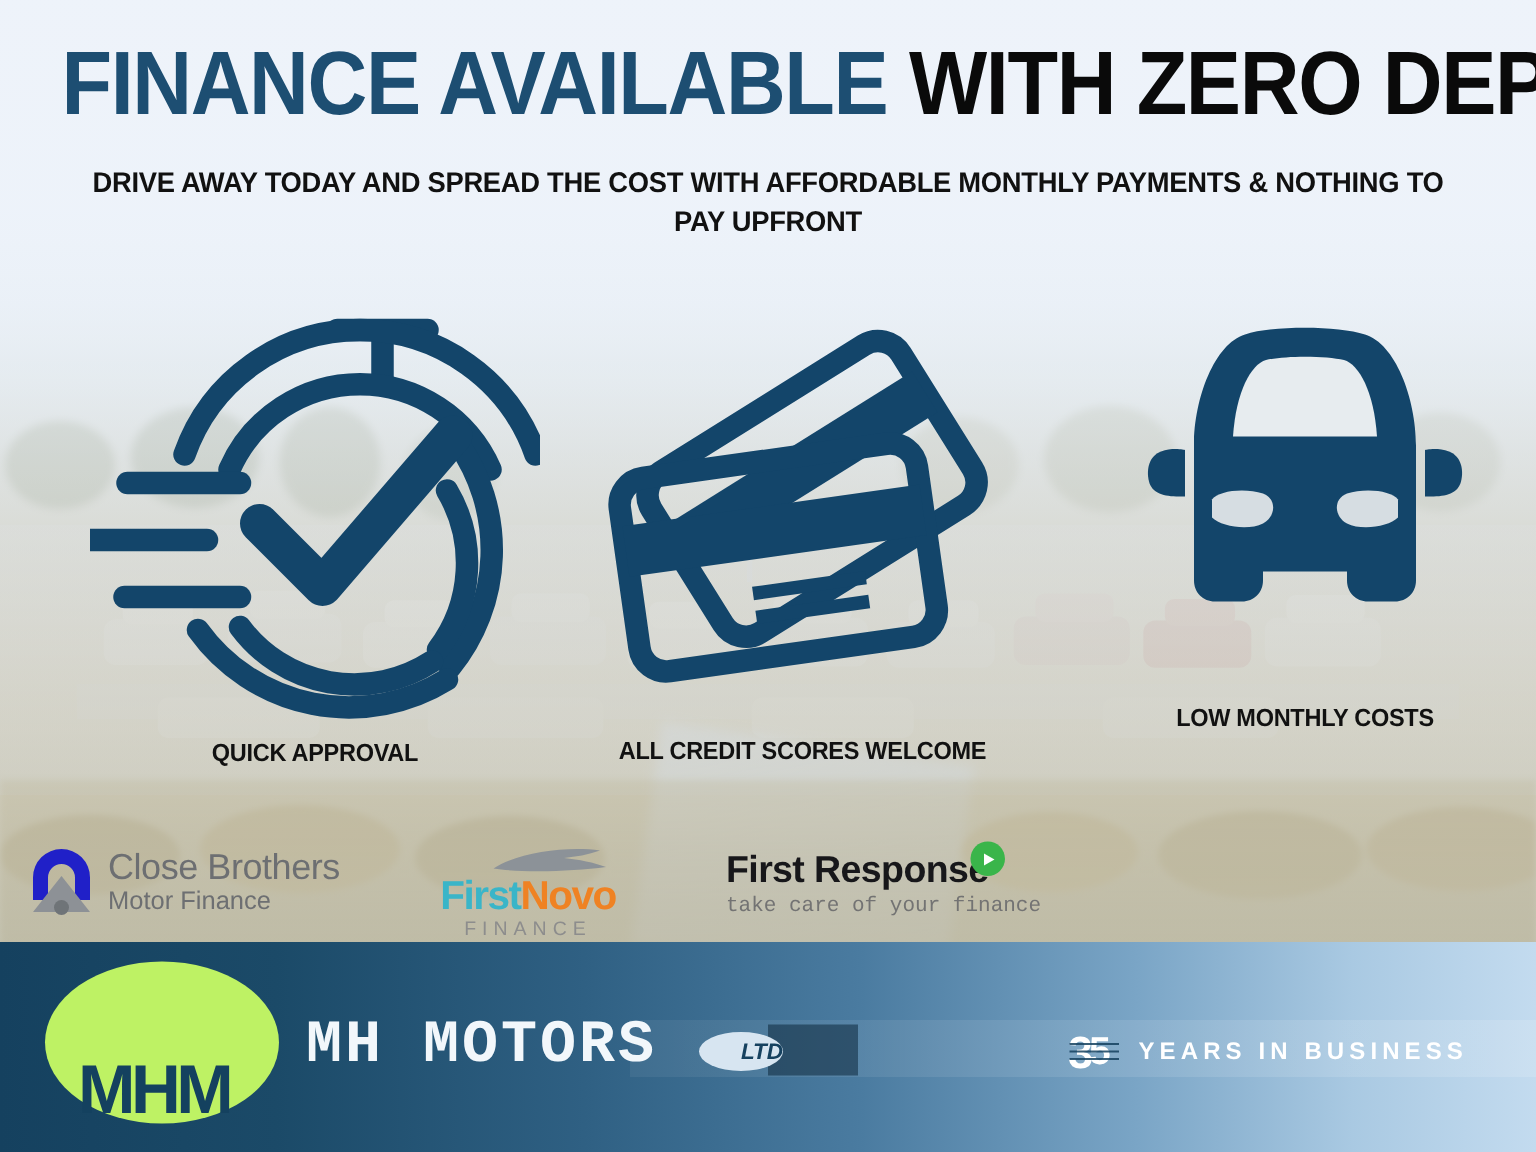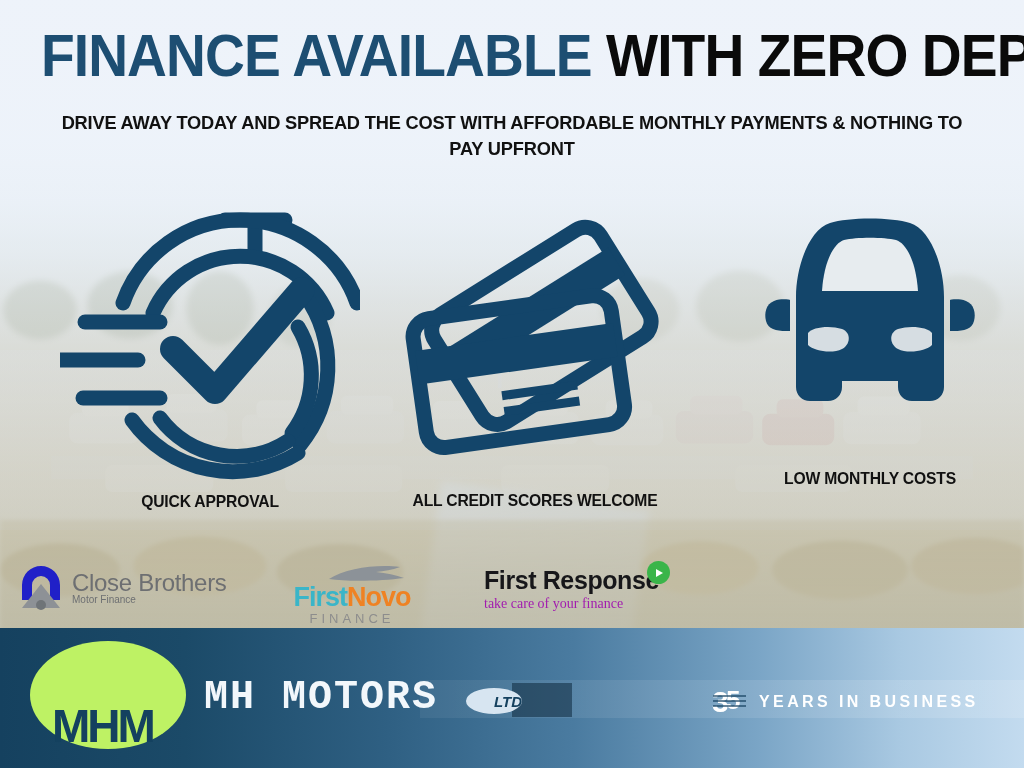--- a/index.html
+++ b/index.html
@@ -66,29 +66,29 @@
   #f1 .cap{margin-top:8px;}
   #f2 .cap{margin-top:14px;}
   #f3 .cap{margin-top:30px;}
 
   
   .partners{position:absolute;left:0;top:552px;width:828px;height:80px;}
   .partner{position:absolute;}
   #p-close{left:18px;top:12px;display:flex;align-items:center;gap:8px;}
   #p-close .cb-text{line-height:1.05;}
   #p-close .cb-1{font-size:24px;color:#6d6f72;font-family:"Liberation Sans",sans-serif;letter-spacing:-.3px;}
-  #p-close .cb-2{font-size:10px;color:#6d6f72;font-family:"Liberation Sans",sans-serif;}
+  #p-close .cb-2{font-size:17px;color:#6d6f72;font-family:"Liberation Sans",sans-serif;}
   #p-moto{left:292px;top:12px;text-align:center;}
   #p-moto .mn{font-size:27px;font-weight:bold;letter-spacing:-1px;font-family:"Liberation Sans",sans-serif;}
   #p-moto .mn-a{color:#3ab5c8;}
   #p-moto .mn-b{color:#ef8223;}
   #p-moto .mn-sub{font-size:13px;color:#8d8d8d;letter-spacing:4px;margin-top:-2px;font-family:"Liberation Sans",sans-serif;}
   #p-first{left:484px;top:14px;}
   #p-first .fr-1{font-size:25px;font-weight:bold;color:#17171a;letter-spacing:-.4px;font-family:"Liberation Sans",sans-serif;}
-  #p-first .fr-2{font-size:14px;color:#a21caf;margin-top:1px;font-family:Liberation Serif, serif;}
+  #p-first .fr-2{font-size:14px;color:#737373;margin-top:1px;font-family:Liberation Mono, monospace;}
   .fr-dot{position:absolute;left:647px;top:561px;width:23px;height:23px;border-radius:50%;
     background:#3ab54a;display:flex;align-items:center;justify-content:center;}
   .fr-dot i{display:block;width:0;height:0;border-left:7px solid #fff;border-top:4.5px solid transparent;border-bottom:4.5px solid transparent;margin-left:2px;}
 
   
   .footer{position:absolute;left:0;top:628px;width:1024px;height:140px;
     background:linear-gradient(90deg,#15415f 0%,#1b4a68 18%,#2f6083 38%,#4a7ba0 56%,#7aa5c6 74%,#a9c9e2 88%,#c3dbef 100%);}
   .footer-band{position:absolute;left:420px;top:52px;width:604px;height:38px;
     background:linear-gradient(90deg,rgba(255,255,255,.06),rgba(255,255,255,.14));}
   .mhm-oval{position:absolute;left:30px;top:641px;width:156px;height:108px;border-radius:50%;

